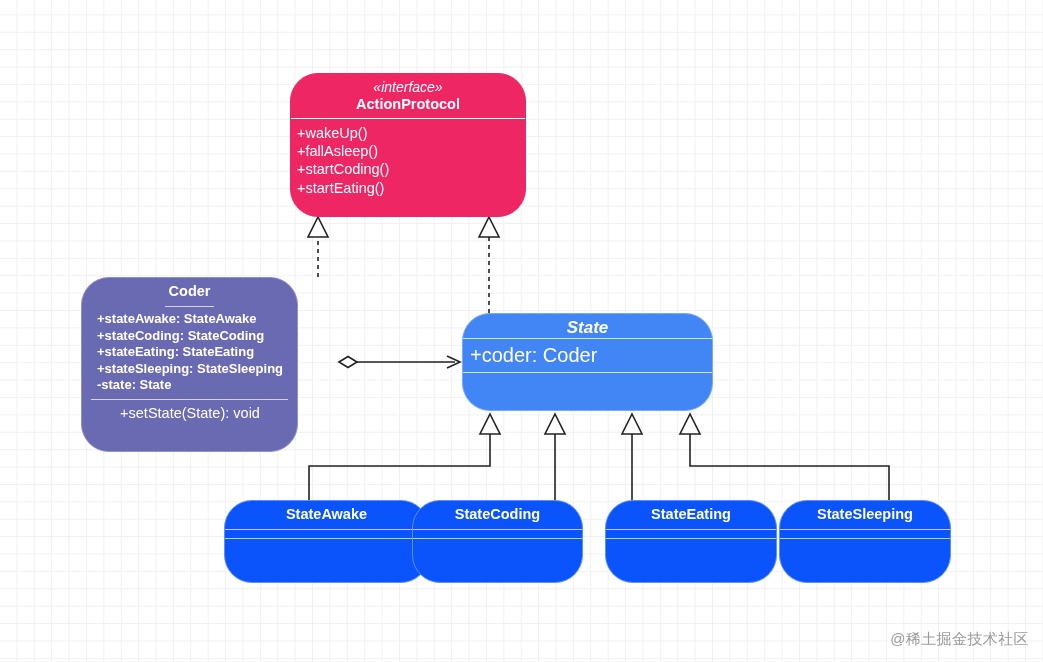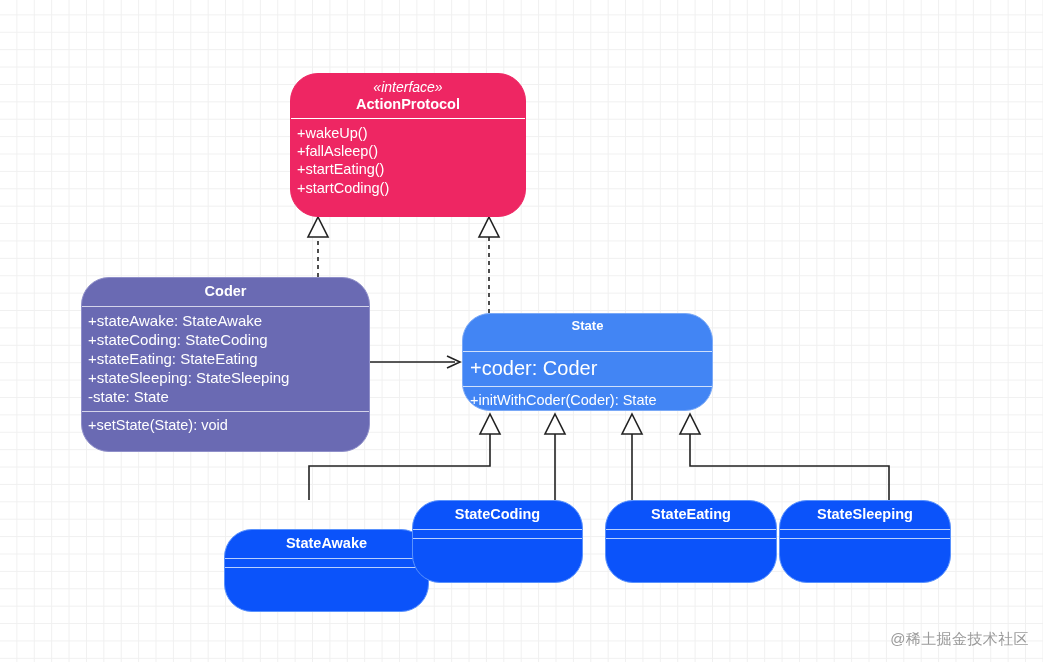--- a/index.html
+++ b/index.html
@@ -77,54 +77,57 @@
   #box-action-protocol .uml-compartment {
     flex: 1;
     padding: 5px 11px 4px 6px;
     font-size: 14.5px;
   }
 
   
   #box-coder {
     left: 81px;
     top: 277px;
-    width: 289px;
+    width: 217px;
     height: 175px;
     background: #6a6ab3;
     border: 1px solid #8f8fc9;
+    align-items: center;
   }
   #box-coder .uml-title {
     padding: 5px 4px 6px;
     font-size: 14.5px;
     border-bottom: 1.5px solid #d4d4ea;
   }
   #box-coder .attrs {
     padding: 4px 5px 5px 6px;
-    font-size: 15px;
+    font-size: 13px;
     border-bottom: 1.5px solid #d4d4ea;
+    font-weight: bold;
   }
   #box-coder .ops {
     flex: 1;
     padding: 4px 5px 4px 6px;
     font-size: 14.5px;
   }
 
   
   #box-state {
     left: 462px;
     top: 313px;
     width: 251px;
     height: 98px;
     background: #4285f4;
     border: 1px solid #7aa9f7;
   }
   #box-state .uml-title {
-    padding: 4px 4px 18px;
-    font-size: 13px;
+    padding: 4px 4px 0;
+    font-size: 17px;
     border-bottom: 1.5px solid #cfe0fc;
+    font-style: italic;
   }
   #box-state .attrs {
     padding: 4px 5px 4px 7px;
     font-size: 20px;
     border-bottom: 1.5px solid #cfe0fc;
   }
   #box-state .ops {
     flex: 1;
     padding: 4px 5px 4px 7px;
     font-size: 14.5px;
@@ -140,21 +143,21 @@
     padding: 5px 4px 6px;
     font-size: 14.5px;
     border-bottom: 1.5px solid #b9d0fe;
   }
   .subclass .attrs {
     height: 9px;
     border-bottom: 1.5px solid #b9d0fe;
   }
   .subclass .ops { flex: 1; }
 
-  #box-state-awake    { left: 224px; top: 500px; width: 205px; margin-top: 29px; }
+  #box-state-awake    { left: 224px; top: 500px; width: 205px; }
   #box-state-coding   { left: 412px; top: 500px; width: 171px; }
   #box-state-eating   { left: 605px; top: 500px; width: 172px; }
   #box-state-sleeping { left: 779px; top: 500px; width: 172px; }
 
   
   #watermark {
     position: absolute;
     right: 14px;
     bottom: 13px;
     font-size: 15px;
@@ -208,22 +211,22 @@
   </svg>
 
   <div class="uml-box" id="box-action-protocol">
     <div class="uml-title">
       <span class="uml-stereo">«interface»</span>
       <span>ActionProtocol</span>
     </div>
     <div class="uml-compartment ops">
       <span class="uml-member">+wakeUp()</span>
       <span class="uml-member">+fallAsleep()</span>
+      <span class="uml-member">+startCoding()</span>
       <span class="uml-member">+startEating()</span>
-      <span class="uml-member">+startCoding()</span>
     </div>
   </div>
 
   <div class="uml-box" id="box-coder">
     <div class="uml-title">
       <span>Coder</span>
     </div>
     <div class="uml-compartment attrs">
       <span class="uml-member">+stateAwake: StateAwake</span>
       <span class="uml-member">+stateCoding: StateCoding</span>
@@ -236,23 +239,20 @@
     </div>
   </div>
 
   <div class="uml-box" id="box-state">
     <div class="uml-title">
       <span>State</span>
     </div>
     <div class="uml-compartment attrs">
       <span class="uml-member">+coder: Coder</span>
     </div>
-    <div class="uml-compartment ops">
-      <span class="uml-member">+initWithCoder(Coder): State</span>
-    </div>
   </div>
 
   <div class="uml-box subclass" id="box-state-awake">
     <div class="uml-title">
       <span>StateAwake</span>
     </div>
     <div class="uml-compartment attrs"></div>
     <div class="uml-compartment ops"></div>
   </div>
 

